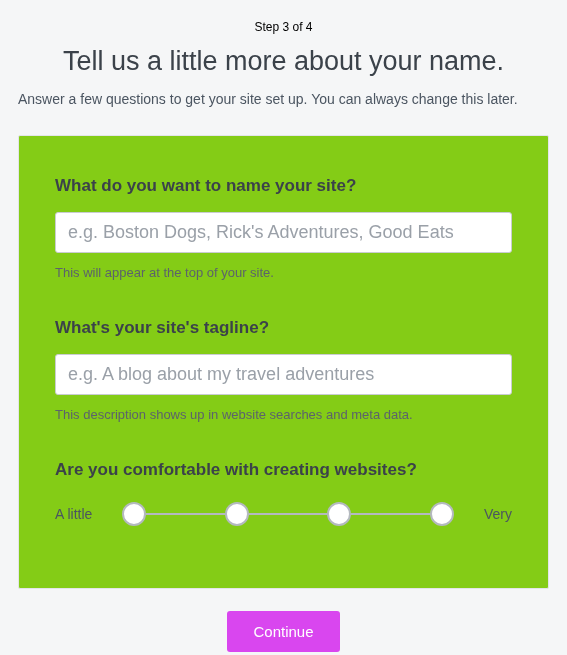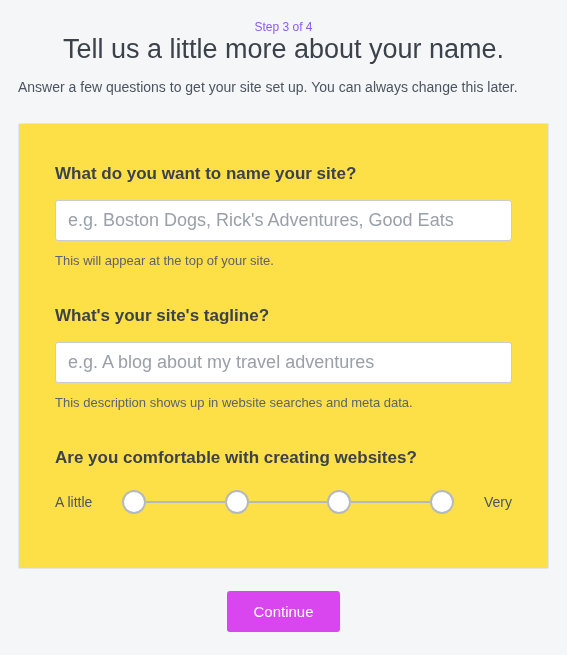--- a/index.html
+++ b/index.html
@@ -9,45 +9,45 @@
     background: #f5f6f7;
     color: #3c434a;
     width: 567px;
   }
   .page {
     padding: 20px 18px 30px;
   }
   .step {
     text-align: center;
     font-size: 12px;
-    color: #8b5cf6;
-    margin-bottom: 0;
+    color: #000000;
+    margin-bottom: 12px;
   }
   .title {
     text-align: center;
     font-size: 27px;
     font-weight: 300;
     color: #3b424a;
     margin-bottom: 14px;
   }
   .subtitle {
     font-size: 14px;
     color: #4b5561;
     margin-bottom: 28px;
   }
   .card {
-    background: #fde047;
+    background: #84cc16;
     border: 1px solid #e3e5e8;
     border-radius: 2px;
     padding: 40px 36px 50px;
     margin: 0 auto;
     width: 100%;
   }
   .field-group { margin-bottom: 38px; }
-  .field-group:last-child { margin-bottom: 4px; }
+  .field-group:last-child { margin-bottom: 12px; }
   .question {
     font-size: 17px;
     font-weight: 600;
     color: #3b424a;
     margin-bottom: 16px;
   }
   .text-input {
     width: 100%;
     padding: 9px 12px;
     font-size: 18px;

